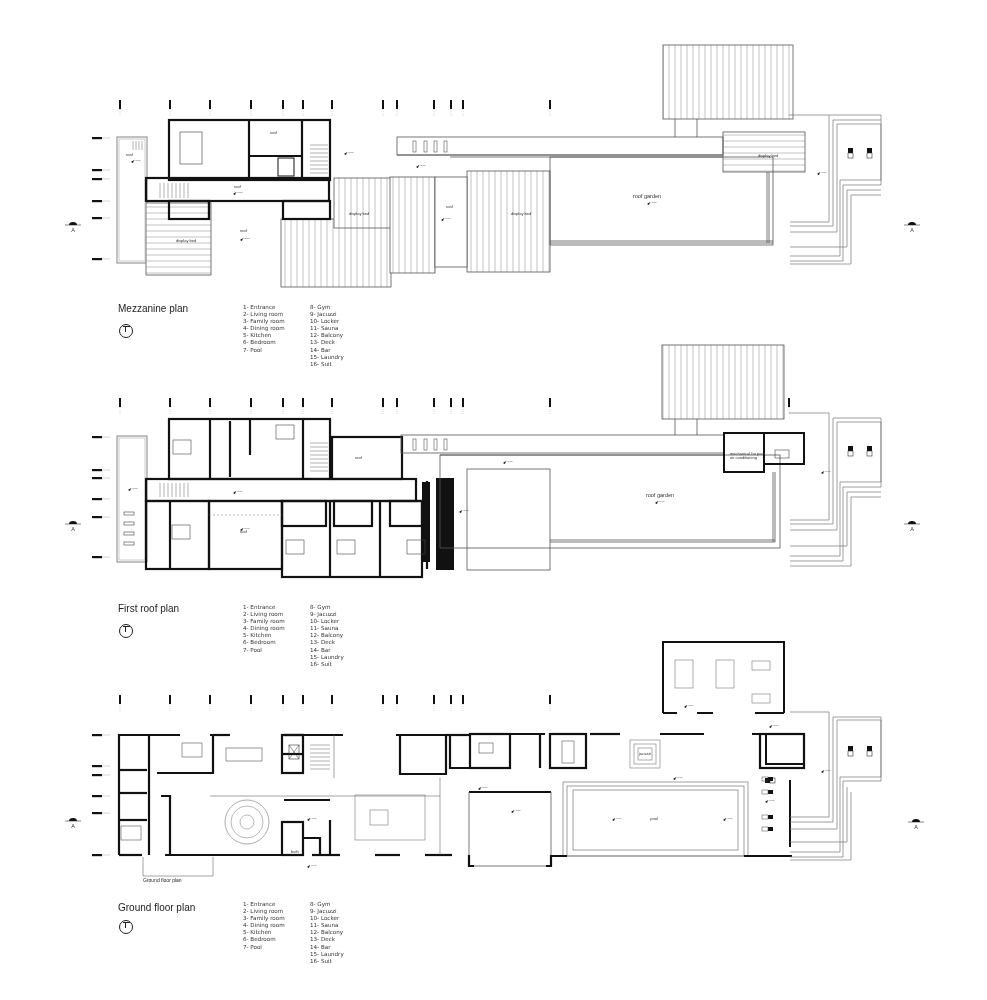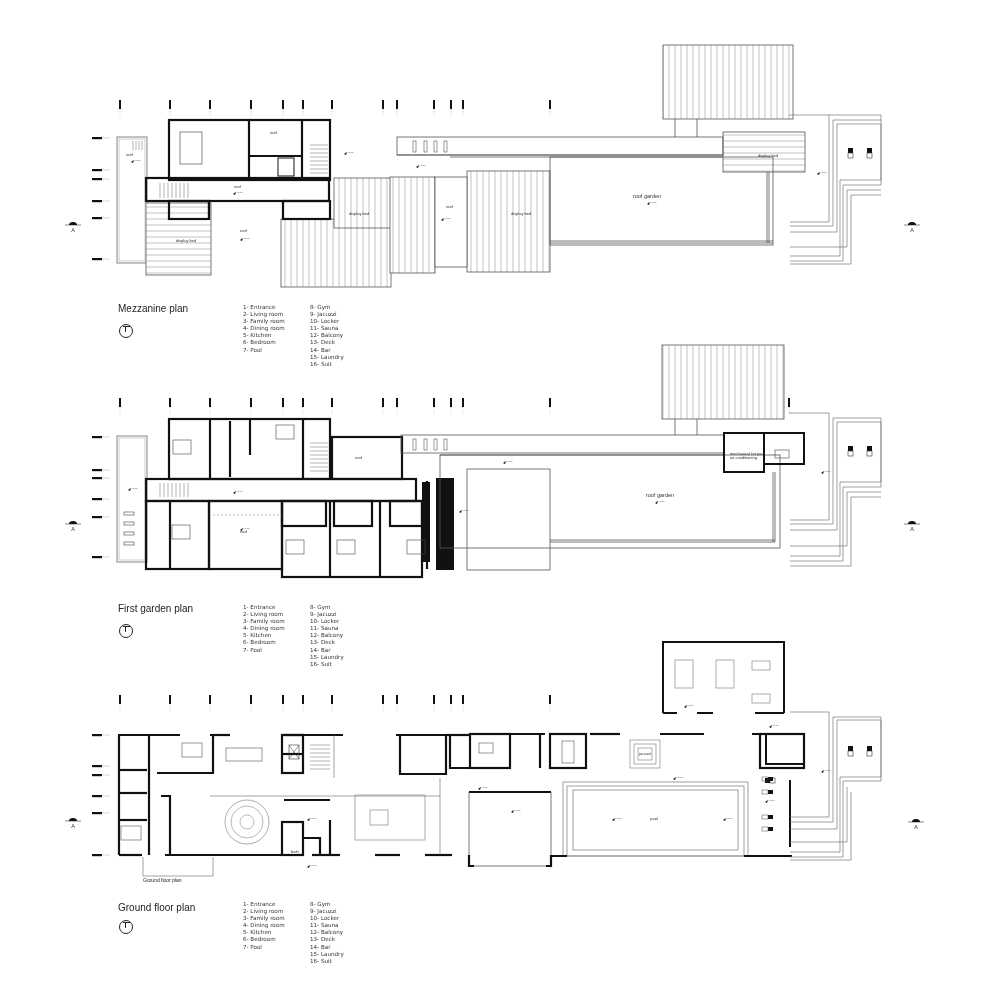--- a/index.html
+++ b/index.html
@@ -503,21 +503,21 @@
       </g>
       <use href="#chair" x="848" y="746"></use>
       <use href="#chair" x="867" y="746"></use>
       <text class="lbl" x="291" y="853" font-size="3">bath</text>
     </g>
   </svg>
 
   <div class="title" style="left:118px; top:303px;">Mezzanine plan</div>
   <div class="north" style="left:119px; top:324px;"></div>
 
-  <div class="title" style="left:118px; top:603px;">First garden plan</div>
+  <div class="title" style="left:118px; top:603px;">First roof plan</div>
   <div class="north" style="left:119px; top:624px;"></div>
 
   <div class="title" style="left:118px; top:902px;">Ground floor plan</div>
   <div class="north" style="left:119px; top:920px;"></div>
   <div class="title" style="left:143px; top:877px; font-size:5px;">Ground floor plan</div>
 
   <div class="legend" style="left:243px; top:304px;">
     <div>1- Entrance</div>
       <div>2- Living room</div>
     <div>3- Family room</div>

